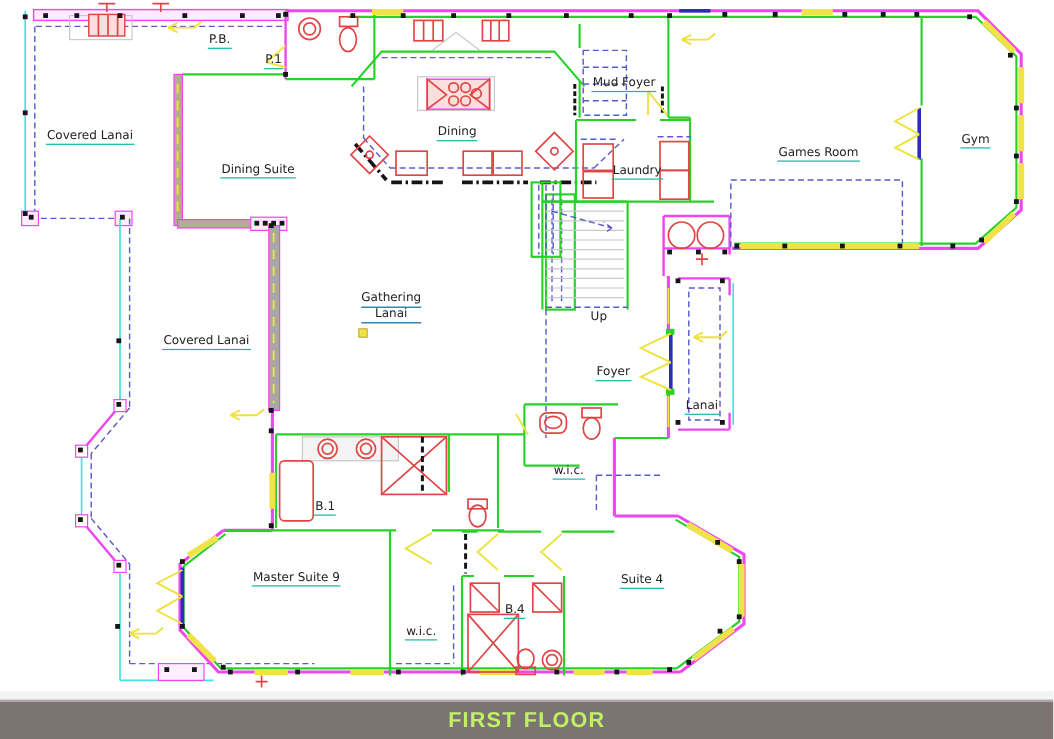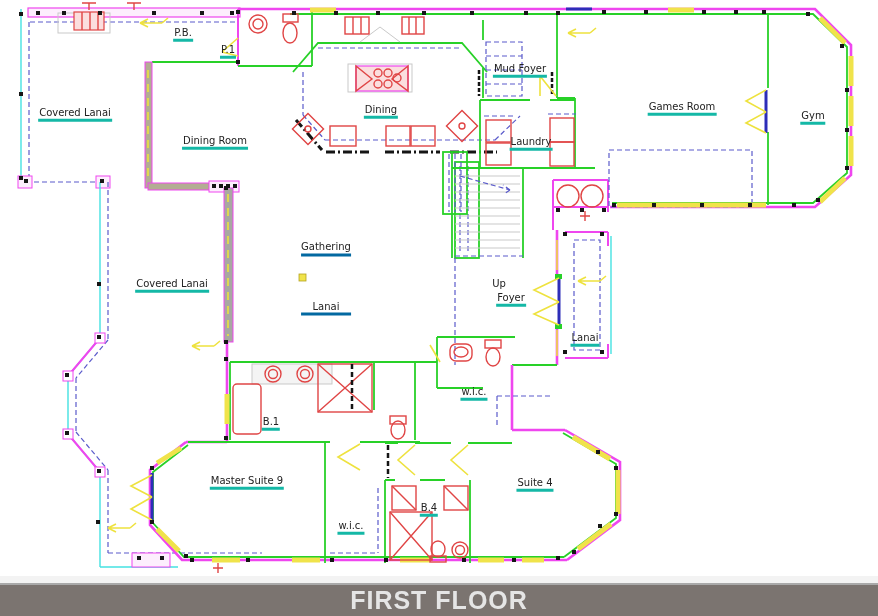--- a/index.html
+++ b/index.html
@@ -16,32 +16,32 @@
   .y{stroke:#eee23e;fill:none;stroke-width:1.6;}
   .yw{stroke:#f0e34a;fill:none;stroke-width:5;}
   .r{stroke:#e04545;fill:none;stroke-width:1.4;}
   .rf{stroke:#e04545;fill:#fbdede;stroke-width:1.2;}
   .k{stroke:#151515;fill:none;}
   .gr{stroke:#c9c9c9;fill:none;stroke-width:1;}
   .tan{fill:#b3ad93;stroke:#ef46ef;stroke-width:1;}
   .slgray{fill:#a8a8a2;stroke:#ef46ef;stroke-width:1;}
   
   .lbl{position:absolute;transform:translate(-50%,-50%);font-size:10px;color:#222;
-       white-space:nowrap;border-bottom:3px solid #14b8a6;line-height:1.15;padding:0 1px;}
-  .nolbl{border-bottom:none;margin-top:20px;}
+       white-space:nowrap;border-bottom:1px solid #14b8a6;line-height:1.15;padding:0 1px;}
+  .nolbl{border-bottom:none;}
   .lblstack{position:absolute;transform:translate(-50%,-50%);text-align:center;}
-  .lblstack span{display:block;font-size:10px;color:#222;border-bottom:3px solid #0369a1;
-       line-height:1.25;white-space:nowrap;margin-top:44px;}
+  .lblstack span{display:block;font-size:10px;color:#222;border-bottom:1px solid #0369a1;
+       line-height:1.25;white-space:nowrap;}
   
   #pre-banner{position:absolute;left:0;top:576px;width:878px;height:7px;background:#f3f3f3;
        border-bottom:2px solid #a9a9a9;}
   #banner{position:absolute;left:0;top:585px;width:878px;height:31px;background:#7b7470;
        display:flex;align-items:center;justify-content:center;}
-  #banner span{color:#e5e5e5;font-family:"Liberation Sans",sans-serif;font-weight:700;
-       font-size:25px;letter-spacing:1px;}
+  #banner span{color:#bef264;font-family:"Liberation Sans",sans-serif;font-weight:700;
+       font-size:18px;letter-spacing:1px;}
 </style>
 </head>
 <body>
 
 <div id="stage">
 
 <svg id="plan-svg" width="878" height="576" viewBox="0 0 878 576">
   <defs>
     <rect id="p" width="4" height="4" fill="#161616"></rect>
   </defs>
@@ -342,32 +342,32 @@
     <use href="#p" x="236" y="10"></use>
         <use href="#p" x="236" y="60"></use>
     <use href="#p" x="224" y="186"></use>
         <use href="#p" x="224" y="340"></use>
   </g>
 </svg>
 
 <div class="lbl" style="left:75px;top:114px">Covered Lanai</div>
 <div class="lbl" style="left:183px;top:34px">P.B.</div>
 <div class="lbl" style="left:228px;top:51px">P.1</div>
-<div class="lbl" style="left:215px;top:142px">Dining Room</div>
+<div class="lbl" style="left:215px;top:142px">Dining Suite</div>
 <div class="lbl" style="left:381px;top:111px">Dining</div>
 <div class="lbl" style="left:520px;top:70px">Mud Foyer</div>
 <div class="lbl" style="left:531px;top:143px">Laundry</div>
-<div class="lbl" style="left:682px;top:108px">Games Room</div>
+<div class="lbl" style="left:682px;top:128px">Games Room</div>
 <div class="lbl" style="left:813px;top:117px">Gym</div>
 <div class="lblstack" style="left:326px;top:256px">
   <span>Gathering</span>
   <span>Lanai</span>
 </div>
 <div class="lbl nolbl" style="left:499px;top:264px">Up</div>
-<div class="lbl" style="left:511px;top:299px">Foyer</div>
+<div class="lbl" style="left:511px;top:311px">Foyer</div>
 <div class="lbl" style="left:585px;top:339px">Lanai</div>
 <div class="lbl" style="left:172px;top:285px">Covered Lanai</div>
 <div class="lbl" style="left:271px;top:423px">B.1</div>
 <div class="lbl" style="left:474px;top:393px">w.i.c.</div>
 <div class="lbl" style="left:247px;top:482px">Master Suite 9</div>
 <div class="lbl" style="left:351px;top:527px">w.i.c.</div>
 <div class="lbl" style="left:429px;top:509px">B.4</div>
 <div class="lbl" style="left:535px;top:484px">Suite 4</div>
 
 <div id="pre-banner"></div>

